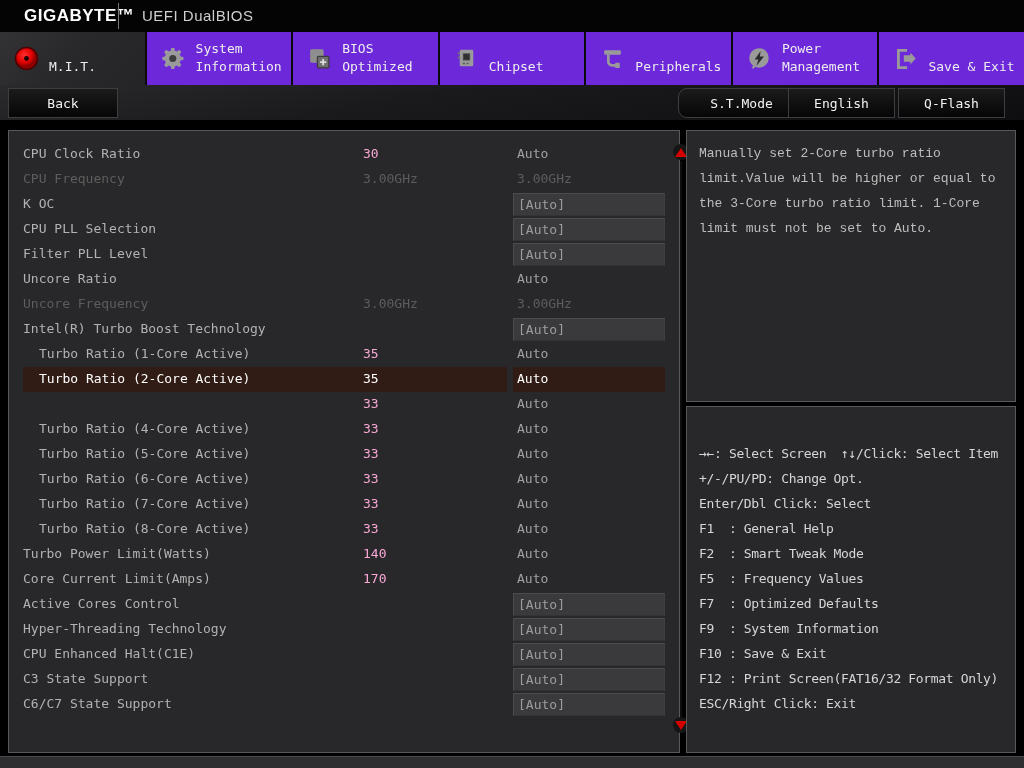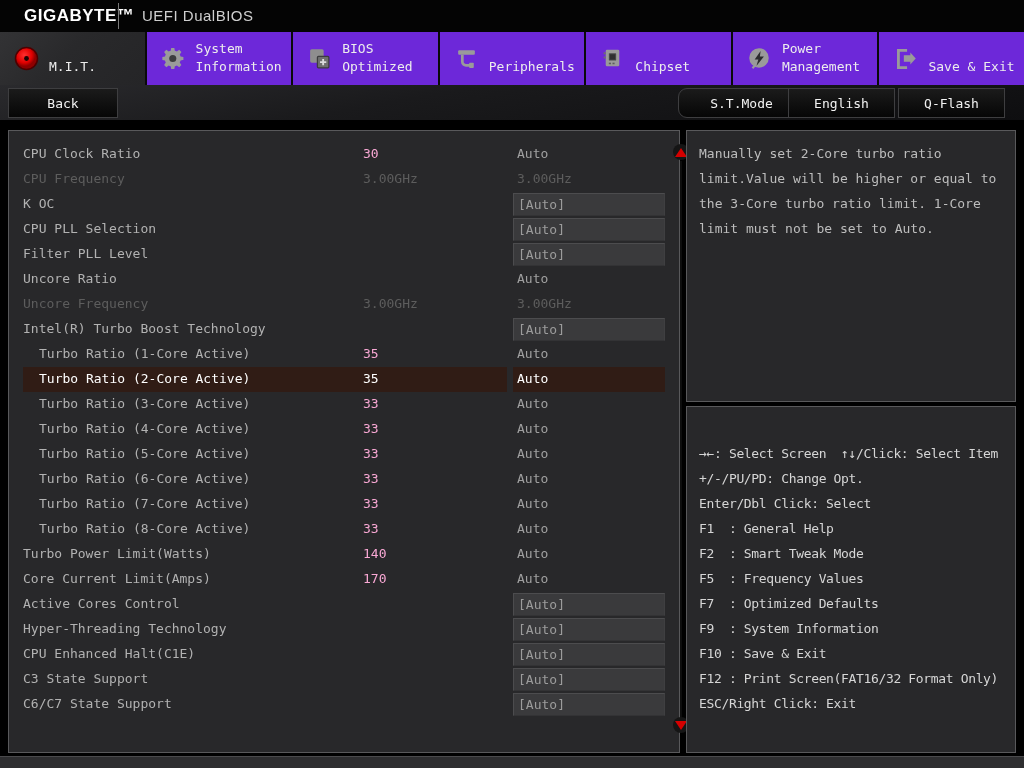--- a/index.html
+++ b/index.html
@@ -67,21 +67,21 @@
   .scroll-arrow { position:absolute; left:664px; width:16px; height:16px; background:#151515; border-radius:50%;
     display:flex; align-items:center; justify-content:center; cursor:pointer; }
   .scroll-arrow.up { top:13px; }
   .scroll-arrow.down { top:586px; }
   .tri-up { width:0; height:0; border-left:6px solid transparent; border-right:6px solid transparent; border-bottom:9px solid var(--accent); }
   .tri-down { width:0; height:0; border-left:6px solid transparent; border-right:6px solid transparent; border-top:9px solid var(--accent); }
   
   .help-desc {
     position:absolute; left:686px; top:130px; width:330px; height:272px;
     background:#28282a; border:1px solid #59595b;
-    padding:10px 12px 0 12px; font-size:13px; line-height:25px; color:#bdbdbd;
+    padding:10px 12px 0 12px; font-size:13px; line-height:25px; color:#bdbdbd;font-family:Liberation Mono, monospace;
   }
   .help-keys {
     position:absolute; left:686px; top:406px; width:330px; height:347px;
     background:#28282a; border:1px solid #59595b;
     padding:34px 8px 0 12px;
   }
   .key-line { font-size:13px; letter-spacing:-0.35px; line-height:25px; color:#d6d6d6; white-space:pre; }
   
   .bottom-strip { position:absolute; left:0; top:756px; width:1024px; height:12px; background:#2e2e30; border-top:1px solid #4a4a4c; }
 </style>
@@ -127,45 +127,45 @@
           <rect x="3" y="3" width="13" height="13" rx="1.5" fill="#8e8e8e"></rect>
           <rect x="10" y="10" width="11" height="11" rx="1" fill="#6f6f6f" stroke="#3c3c3e" stroke-width="1.2"></rect>
           <path d="M15.5 12.5v6M12.5 15.5h6" stroke="#dcdcdc" stroke-width="1.8"></path>
         </svg>
       </span>
       <div class="tab-label">BIOS
 Optimized</div>
     </div>
     <div class="tab">
       <span class="tab-icon">
-        <svg width="25" height="25" viewBox="0 0 24 24" fill="none">
-          <rect x="4" y="4" width="16" height="4.5" rx="1" fill="#9a9a9a"></rect>
-          <rect x="9" y="5.2" width="6" height="2.2" fill="#55555à7"></rect>
-          <path d="M8 8.5v6.5a3.5 3.5 0 0 0 3.5 3.5H16" stroke="#9a9a9a" stroke-width="2.6"></path>
-          <rect x="14.5" y="16" width="4.5" height="5" rx="0.8" fill="#9a9a9a"></rect>
-        </svg>
-      </span>
-      <div class="tab-label">Peripherals</div>
-    </div>
-    <div class="tab">
-      <span class="tab-icon">
         <svg width="25" height="25" viewBox="0 0 24 24">
           <rect x="5.5" y="3.5" width="13" height="16" rx="1.2" fill="#9a9a9a"></rect>
           <rect x="8.5" y="7" width="7" height="7" rx="0.5" fill="#4a4a4c"></rect>
           <rect x="9.5" y="8" width="5" height="5" fill="#2f2f31"></rect>
           <rect x="8.5" y="16" width="2" height="1.5" fill="#5c5c5e"></rect>
           <rect x="12" y="16" width="2" height="1.5" fill="#5c5c5e"></rect>
           <rect x="3.5" y="6" width="2" height="2" fill="#6f6f6f"></rect>
           <rect x="3.5" y="10" width="2" height="2" fill="#6f6f6f"></rect>
         </svg>
       </span>
       <div class="tab-label">Chipset</div>
     </div>
     <div class="tab">
       <span class="tab-icon">
+        <svg width="25" height="25" viewBox="0 0 24 24" fill="none">
+          <rect x="4" y="4" width="16" height="4.5" rx="1" fill="#9a9a9a"></rect>
+          <rect x="9" y="5.2" width="6" height="2.2" fill="#55555à7"></rect>
+          <path d="M8 8.5v6.5a3.5 3.5 0 0 0 3.5 3.5H16" stroke="#9a9a9a" stroke-width="2.6"></path>
+          <rect x="14.5" y="16" width="4.5" height="5" rx="0.8" fill="#9a9a9a"></rect>
+        </svg>
+      </span>
+      <div class="tab-label">Peripherals</div>
+    </div>
+    <div class="tab">
+      <span class="tab-icon">
         <svg width="26" height="26" viewBox="0 0 24 24">
           <circle cx="12" cy="11" r="9" fill="#9a9a9a"></circle>
           <polygon points="13.5,4.5 8,12.5 11.4,12.5 9.6,18.5 16.5,9.8 12.8,9.8" fill="#2b2b2d"></polygon>
           <path d="M6 20.5l3-3.5" stroke="#9a9a9a" stroke-width="2"></path>
         </svg>
       </span>
       <div class="tab-label">Power
 Management</div>
     </div>
     <div class="tab">
@@ -231,21 +231,20 @@
         <span class="row-value">Auto</span>
       </div>
       <div class="row indent selected" style="top: 225px;">
         <div class="hl-bar"></div>
         <div class="hl-cell"></div>
         <span class="row-label">Turbo Ratio (2-Core Active)</span>
         <span class="row-current">35</span>
         <span class="row-value">Auto</span>
       </div>
       <div class="row indent" style="top: 250px;">
-        <span class="row-label">Turbo Ratio (3-Core Active)</span>
         <span class="row-current">33</span>
         <span class="row-value">Auto</span>
       </div>
       <div class="row indent" style="top: 275px;">
         <span class="row-label">Turbo Ratio (4-Core Active)</span>
         <span class="row-current">33</span>
         <span class="row-value">Auto</span>
       </div>
       <div class="row indent" style="top: 300px;">
         <span class="row-label">Turbo Ratio (5-Core Active)</span>

